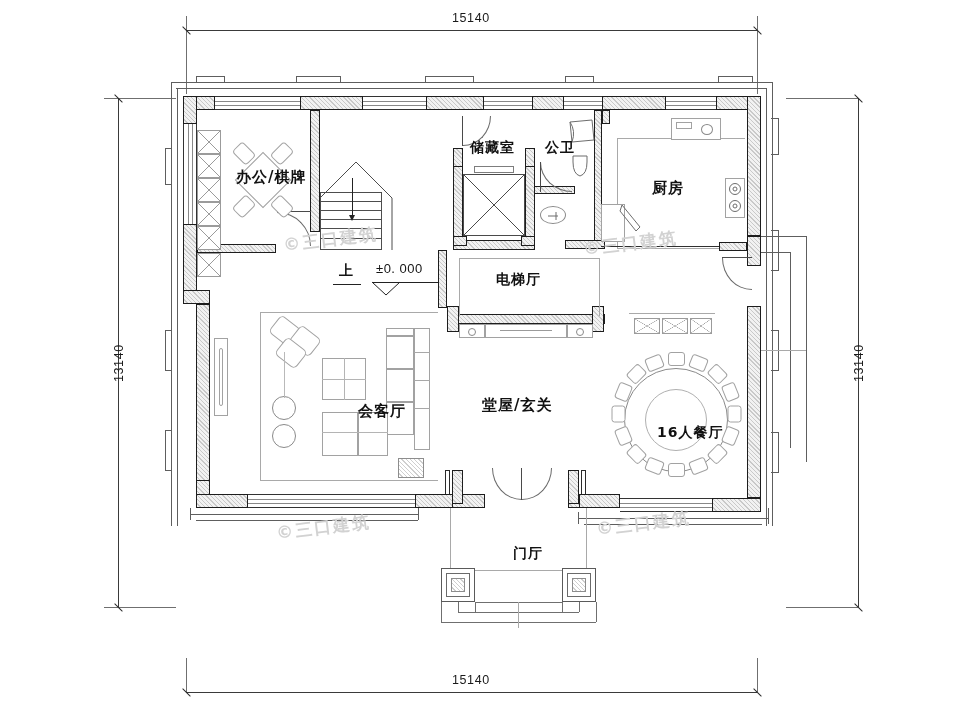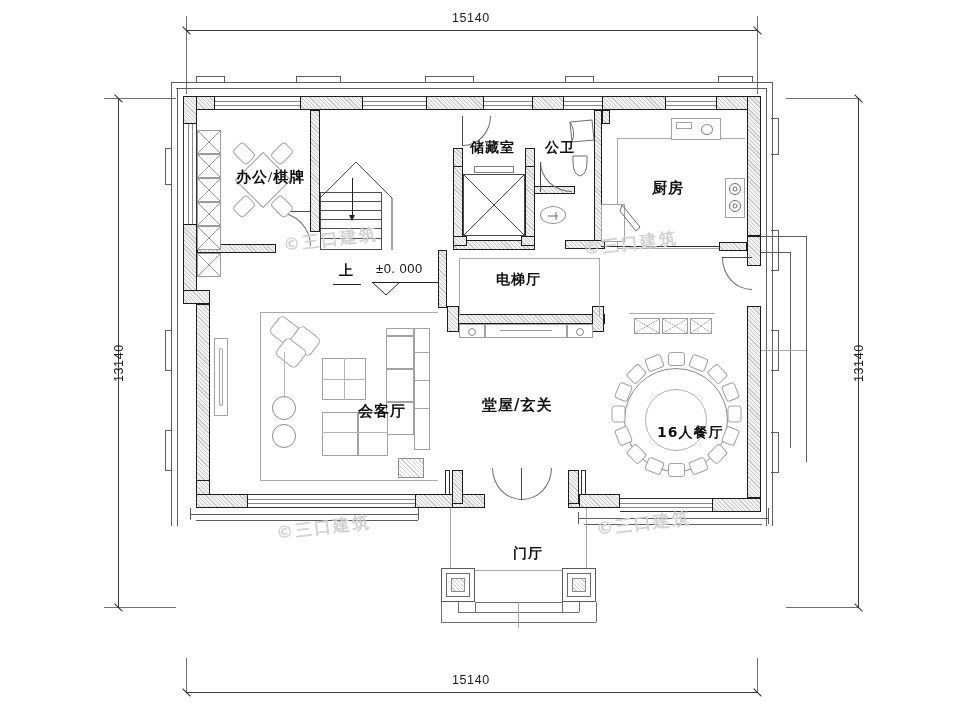--- a/index.html
+++ b/index.html
@@ -414,21 +414,21 @@
   <div class="thinline v" style="left:458px;top:602px;height:10px;background:#6f6f6f;"></div>
   <div class="thinline v" style="left:579px;top:602px;height:10px;background:#6f6f6f;"></div>
   <div class="thinline h" style="left:441px;top:622px;width:155px;background:#6f6f6f;"></div>
   <div class="thinline v" style="left:441px;top:602px;height:20px;background:#6f6f6f;"></div>
   <div class="thinline v" style="left:596px;top:602px;height:20px;background:#6f6f6f;"></div>
   <div class="greyline v" style="left:518px;top:602px;height:26px;"></div>
 
   <div class="wall" style="left:415px;top:494px;width:38px;height:14px;"></div>
   <div class="wall" style="left:579px;top:494px;width:41px;height:14px;"></div>
 
-  <div class="rlabel" style="left:236px;top:168px;font-size:15px;font-family:Liberation Serif, serif;">办公/棋牌</div>
+  <div class="rlabel" style="left:236px;top:168px;font-size:15px;">办公/棋牌</div>
   <div class="rlabel" style="left:470px;top:139px;font-size:14px;">储藏室</div>
   <div class="rlabel" style="left:545px;top:139px;font-size:14px;">公卫</div>
   <div class="rlabel" style="left:652px;top:179px;font-size:15px;">厨房</div>
   <div class="rlabel" style="left:496px;top:271px;font-size:14px;">电梯厅</div>
   <div class="rlabel" style="left:358px;top:402px;font-size:15px;">会客厅</div>
   <div class="rlabel" style="left:482px;top:396px;font-size:15px;">堂屋/玄关</div>
   <div class="rlabel" style="left:657px;top:424px;font-size:14px;">16人餐厅</div>
   <div class="rlabel" style="left:513px;top:545px;font-size:14px;">门厅</div>
 
   <div class="wm" style="left:283px;top:228px;">©三口建筑</div>

